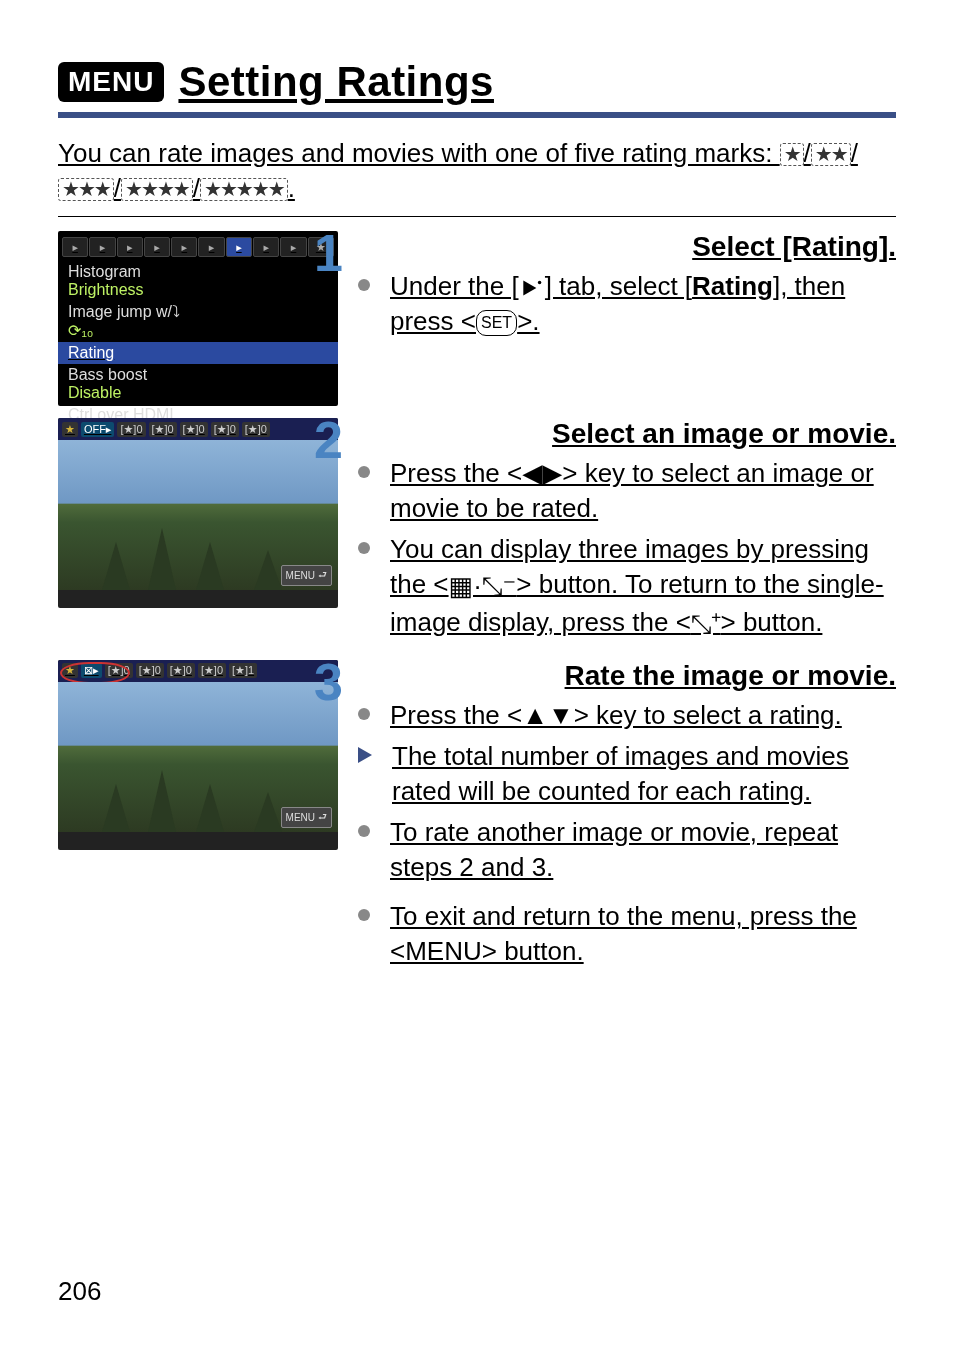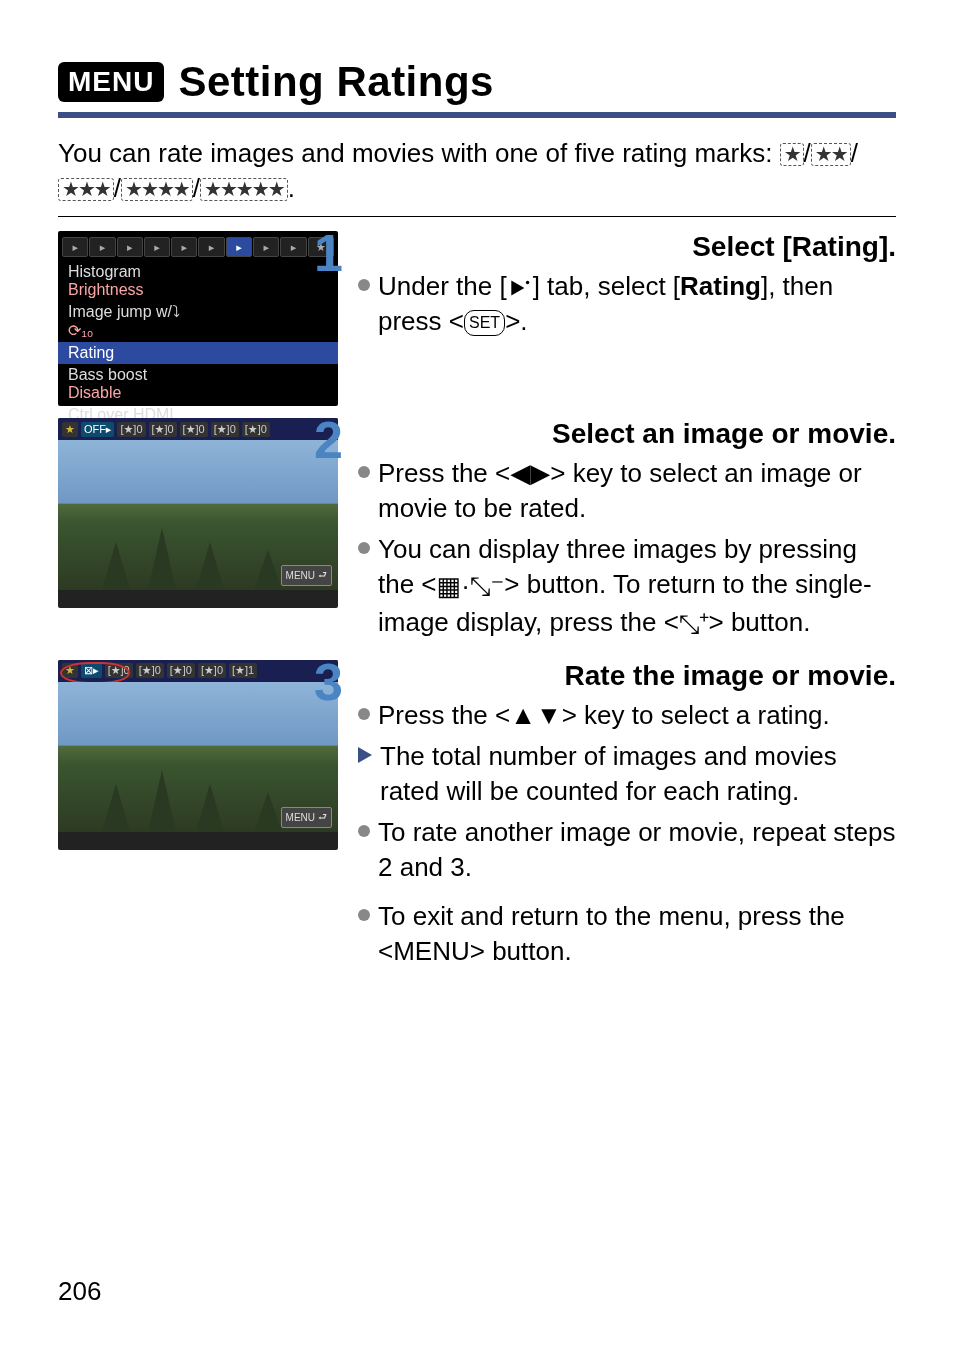--- a/index.html
+++ b/index.html
@@ -1,17 +1,17 @@
 <!DOCTYPE html>
 <html><head>
 <meta charset="utf-8">
 <style>
   * { margin:0; padding:0; box-sizing:border-box; }
   html, body { width:954px; height:1345px; background:#fff; font-family:Arial,Helvetica,sans-serif; color:#000; }
-  .page { width:954px; height:1345px; padding:58px 58px 40px 58px; position:relative; }
+  .page { width:954px; height:1345px; padding:58px 58px 40px 58px; position:relative;text-decoration:underline; }
   
   .title-row { display:flex; align-items:center; gap:14px; }
   .menu-badge {
     background:#000; color:#fff; font-weight:700; font-size:28px;
     padding:4px 10px 4px 10px; border-radius:6px; letter-spacing:1px;
     display:inline-block;
   }
   .page-title { font-size:42px; font-weight:700; letter-spacing:0.5px; }
   .title-underline {
     height:6px; background:#3a4f86; margin:6px 0 18px 0; width:100%;
@@ -29,21 +29,21 @@
   .step { display:flex; align-items:flex-start; gap:20px; }
   .left-col { width:280px; flex:0 0 280px; }
   .right-col { flex:1; position:relative; }
   .big-num {
     color:#4a84c2; font-size:52px; font-weight:700; line-height:1;
     position:absolute; left:-44px; top:-4px;
   }
   .step-head { font-size:28px; font-weight:700; margin-bottom:6px;text-align:right; }
   .body-text { font-size:26px; line-height:1.35; }
   ul.bullets { list-style:none; }
-  ul.bullets > li { display:flex; align-items:flex-start; gap:8px; margin-bottom:6px; }
+  ul.bullets > li { display:flex; align-items:flex-start; gap:20px; margin-bottom:6px; }
   .dot { width:12px; height:12px; border-radius:50%; background:#888; margin-top:10px; flex:0 0 12px; }
   .tri {
     width:0; height:0; border-top:8px solid transparent; border-bottom:8px solid transparent;
     border-left:14px solid #3a4f86; margin-top:8px; flex:0 0 14px;
   }
   .glyph-box { display:inline-block; border:1px solid #000; border-radius:10px; font-size:16px; padding:1px 4px; vertical-align:2px; }
   .icon-inline { vertical-align:-2px; }
 
   
   .cam-menu {
@@ -52,21 +52,21 @@
     border-radius:2px;
   }
   .tab-strip { display:flex; gap:1px; margin-bottom:4px; }
   .cam-tab {
     flex:1; height:20px; background:#222; border:1px solid #444; border-radius:2px;
     display:flex; align-items:center; justify-content:center; font-size:11px; color:#aaa;
   }
   .cam-tab.sel { background:#2b4aa0; color:#fff; }
   .cam-row { display:flex; justify-content:space-between; padding:2px 6px;flex-direction:column; }
   .cam-row.sel { background:#2b4aa0; color:#fff; margin:0 -4px; padding:2px 10px; }
-  .cam-row .v { color:#fca5a5; }
+  .cam-row .v { color:#bef264; }
 
   
   .cam-play {
     width:280px; height:190px; background:#222; border-radius:2px; overflow:hidden;
     position:relative; color:#eee; font-size:12px;
   }
   .cam-play .bar {
     height:22px; background:#1a1f52; display:flex; align-items:center; gap:3px;
     padding:0 4px; font-size:11px;
   }

